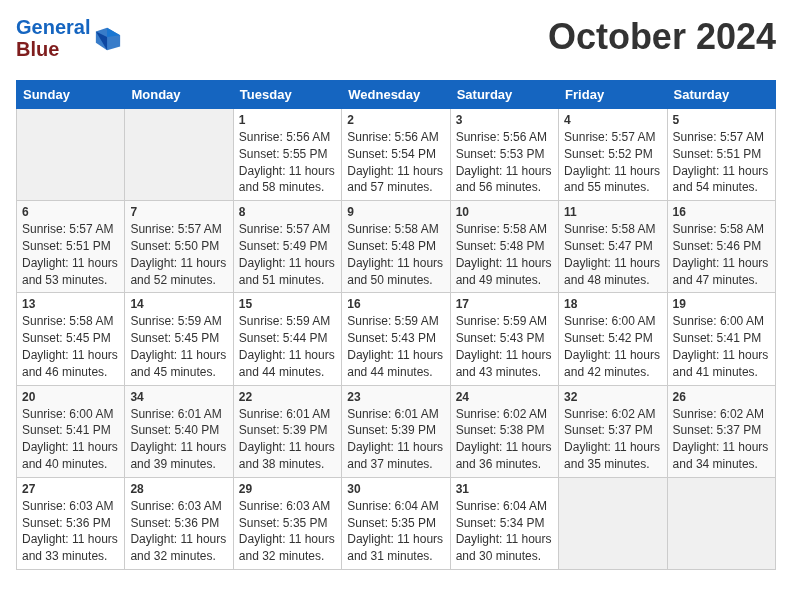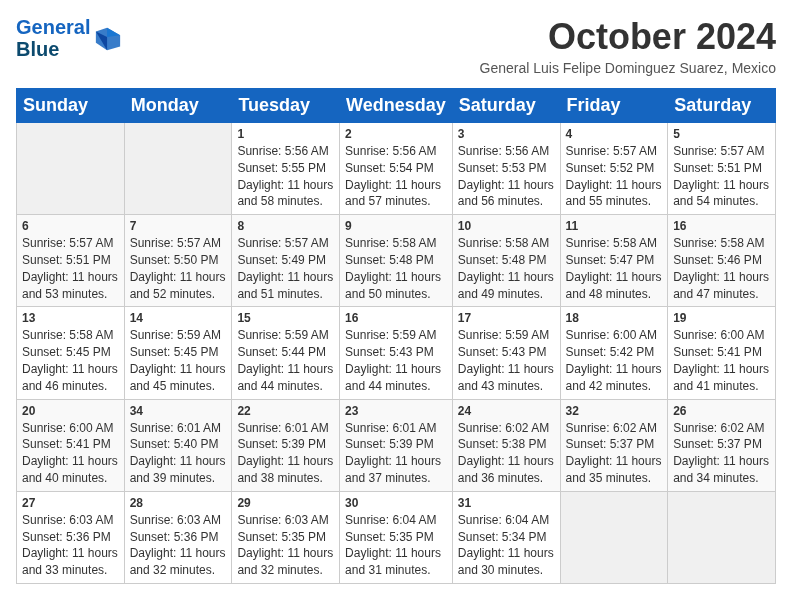--- a/index.html
+++ b/index.html
@@ -7,21 +7,21 @@
       font-family: Arial, sans-serif;
       background: #fff;
       width: 792px;
       min-height: 612px;
       padding: 16px;
     }
     .header-area {
       display: flex;
       justify-content: space-between;
       align-items: flex-start;
-      margin-bottom: 12px;
+      margin-bottom: 20px;
     }
     .logo {
       display: flex;
       align-items: center;
     }
     .logo-text {
       font-size: 20px;
       font-weight: bold;
       color: #1a1a2e;
       line-height: 1.1;
@@ -50,21 +50,21 @@
     .calendar {
       width: 100%;
       border-collapse: collapse;
       margin-top: 6px;
     }
     .calendar th {
       background: #1565c0;
       color: #fff;
       text-align: left;
       padding: 6px 6px;
-      font-size: 18px;
+      font-size: 13px;
       font-weight: bold;
       border: 1px solid #1565c0;
     }
     .calendar td {
       vertical-align: top;
       border: 1px solid #ccc;
       padding: 4px 5px;
       width: 108px;
       min-height: 80px;
       font-size: 10.5px;
@@ -91,33 +91,32 @@
   </style>
 </head>
 <body>
 
 <div class="header-area">
   <div class="logo">
     <div>
       <div style="display:flex;align-items:center;">
         <div class="logo-text">
           <span>General</span><br>
-          <span style="color:#0c4a6e;">Blue</span>
+          <span style="color:#7f1d1d;">Blue</span>
         </div>
         <svg class="logo-icon" viewBox="0 0 30 30" xmlns="http://www.w3.org/2000/svg">
           <polygon points="14,4 28,12 28,24 14,28 2,20 2,8" fill="#1565c0" opacity="0.85"></polygon>
           <polygon points="14,4 28,12 14,14" fill="#1976d2"></polygon>
           <polygon points="2,8 14,14 14,28" fill="#0d47a1"></polygon>
         </svg>
       </div>
     </div>
   </div>
   <div class="title-area">
     <div class="month-title">October 2024</div>
-    <div class="subtitle">General Luis Felipe Dominguez Suarez, Mexico</div>
   </div>
 </div>
 
 <table class="calendar">
   <thead>
     <tr>
     <th>Sunday</th>
         <th>Monday</th>
         <th>Tuesday</th>
         <th>Wednesday</th>

